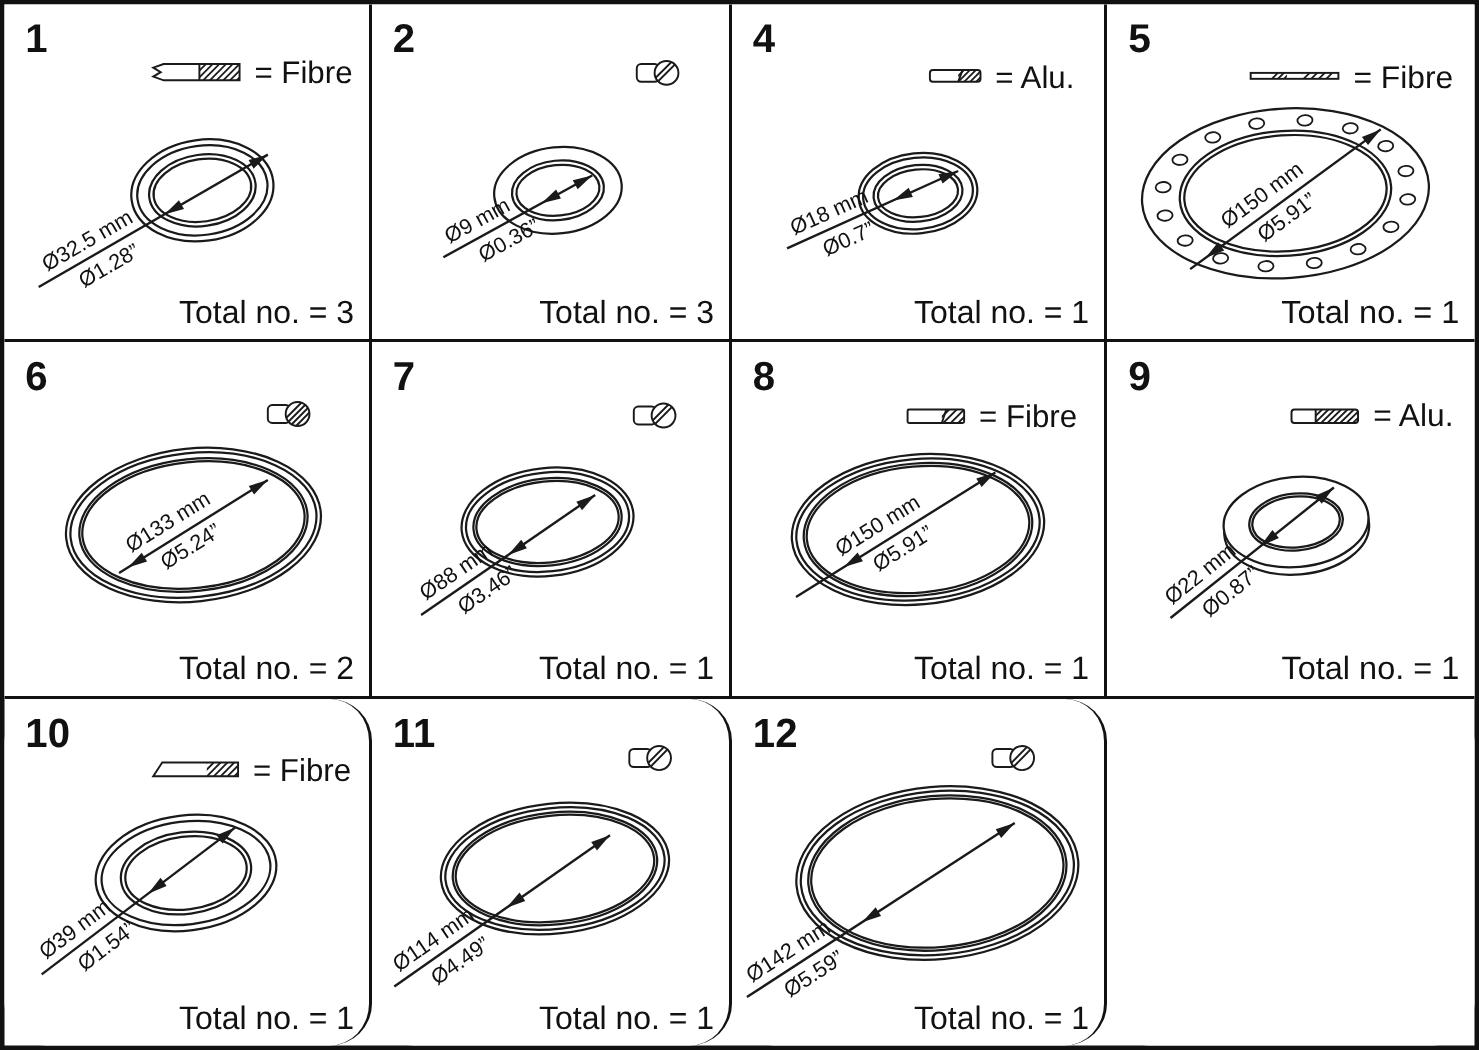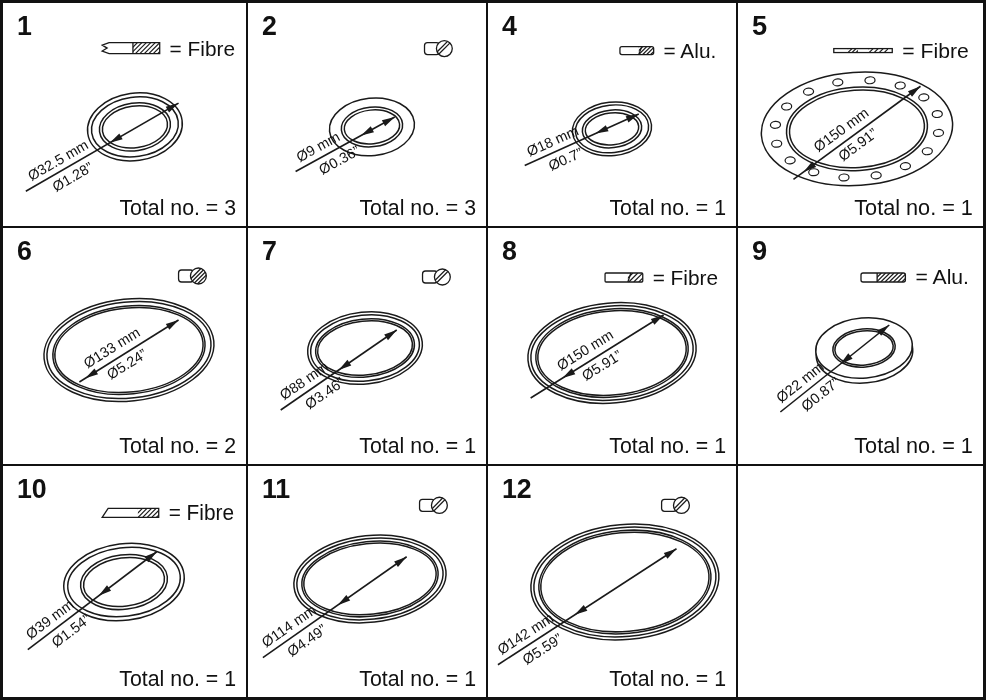--- a/index.html
+++ b/index.html
@@ -6,21 +6,21 @@
   .sheet{
     width:986px;height:700px;box-sizing:border-box;
     border:3px solid #111;background:#fff;
     display:grid;
     grid-template-columns:245px 240px 250px 1fr;
     grid-template-rows:225px 238px 1fr;
     font-family:"Liberation Sans", sans-serif;
   }
   .cell{position:relative;border-right:2px solid #111;border-bottom:2px solid #111;background:#fff;}
   .cell.col-last{border-right:none;}
-  .cell.row-last{border-bottom:none;}
+  .cell.row-last{border-bottom:none;border-radius:28px;}
   .cell svg{position:absolute;inset:0;width:100%;height:100%;}
   text{fill:#111;}
 </style>
 </head>
 <body>
 
 <div class="sheet" id="sheet">
     <div class="cell">
       <svg viewBox="0 0 245 225" preserveAspectRatio="none">
         <text x="14" y="32" font-family="&quot;Liberation Sans&quot;, sans-serif" font-size="27" font-weight="bold">1</text>

